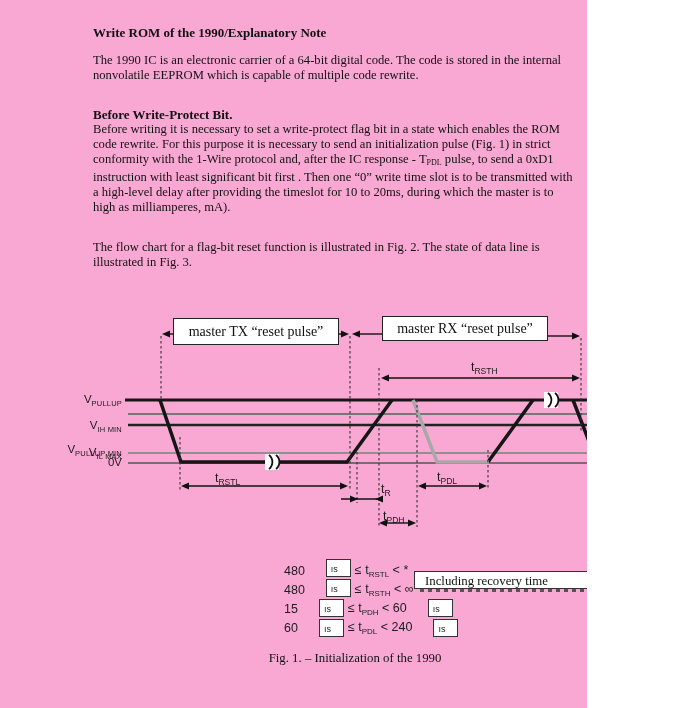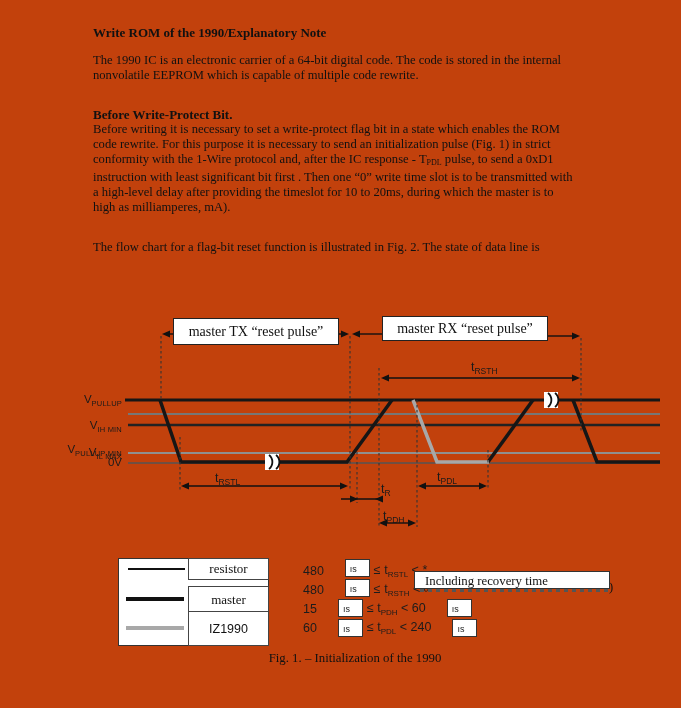--- a/index.html
+++ b/index.html
@@ -3,21 +3,21 @@
 <meta charset="utf-8">
 <style>
   :root{
     --ink:#161616;
     --gray-wave:#a8a8a8;
     --rail-gray:#909090;
     --rail-mid:#777777;
   }
   html,body{margin:0;padding:0;background:#ffffff;}
   .page{
-    position:relative;width:681px;height:708px;background:#c2410c;overflow:hidden;
+    position:relative;width:587px;height:708px;background:#f9a8d4;overflow:hidden;
     font-family:"Liberation Serif", serif;color:#111;
   }
   
   .textblock{position:absolute;left:93px;width:502px;}
   .doc-line{font-size:12.6px;line-height:15.1px;white-space:nowrap;}
   .doc-title{font-weight:bold;font-size:13px;}
   .doc-heading{font-weight:bold;font-size:13px;}
   .subsc{font-size:8px;vertical-align:-2px;}
   svg.diagram{position:absolute;left:0;top:0;z-index:1;}
   .lbl{position:absolute;z-index:2;font-family:"Liberation Sans", sans-serif;color:#1a1a1a;}
@@ -34,21 +34,21 @@
   .legend{position:absolute;left:118px;top:558px;width:149px;height:86px;border:1.5px solid #333;z-index:2;background:#fff;}
   .leg-line{position:absolute;}
   .leg-box{
     position:absolute;left:69px;width:79px;border:1.2px solid #444;background:#fff;
     display:flex;align-items:center;justify-content:center;font-size:13px;
   }
   .leg-serif{font-family:"Liberation Serif", serif;}
   .leg-sans{font-family:"Liberation Sans", sans-serif;font-size:12.5px;}
   
   .c-row{
-    position:absolute;left:303px;height:20px;z-index:3;
+    position:absolute;left:284px;height:20px;z-index:3;
     display:flex;align-items:center;gap:4px;
     font-family:"Liberation Sans", sans-serif;font-size:12.5px;color:#1c1c1c;white-space:nowrap;
   }
   .unit-box{
     position:relative;width:25px;height:18px;background:#fff;border:1.5px solid #333;
     display:flex;align-items:flex-end;padding:0 0 2px 4px;box-sizing:border-box;
     font-size:9px;line-height:9px;color:#222;margin-left:17px;
   }
   .c-row.r1 .unit-box{top:-3px;}
   .c-row.r2 .unit-box{top:-2px;}
@@ -93,20 +93,21 @@
     <div class="doc-line">Before writing it is necessary to set a write-protect flag bit in a state which enables the ROM</div>
     <div class="doc-line">code rewrite. For this purpose it is necessary to send an initialization pulse (Fig. 1) in strict</div>
     <div class="doc-line"><span>conformity with the 1-Wire protocol and, after the IC response - T</span><span class="subsc">PDL</span><span> pulse, to send a 0xD1</span></div>
     <div class="doc-line">instruction with least significant bit first . Then one “0” write time slot  is to be transmitted with</div>
     <div class="doc-line">a high-level delay after providing the timeslot for 10 to 20ms, during which the master is to</div>
     <div class="doc-line">high as milliamperes, mA).</div>
   </div>
 
   <div class="textblock" style="top:240px;">
     <div class="doc-line">The flow chart for a  flag-bit reset function is illustrated in Fig. 2. The state of data line is</div>
+    <div class="doc-line">illustrated in Fig. 3.</div>
   </div>
 
   <svg class="diagram" width="681" height="708" viewBox="0 0 681 708">
 
     <g>
       <line x1="125" y1="400" x2="660" y2="400" stroke="var(--ink)" stroke-width="3"></line>
       <line x1="128" y1="414" x2="660" y2="414" stroke="var(--rail-mid)" stroke-width="1.8"></line>
       <line x1="128" y1="425" x2="660" y2="425" stroke="#222" stroke-width="2.4"></line>
       <line x1="128" y1="453" x2="660" y2="453" stroke="var(--rail-gray)" stroke-width="2"></line>
       <line x1="128" y1="463" x2="660" y2="463" stroke="#555" stroke-width="1.4"></line>
@@ -179,28 +180,20 @@
   <div class="lbl rail-lbl" style="left:40px;top:419px;"><span>V</span><span class="rsub">IH MIN</span></div>
   <div class="lbl rail-lbl" style="left:40px;top:446px;"><span>V</span><span class="rsub">IL MAX</span></div>
   <div class="lbl rail-lbl" style="left:40px;top:456px;"><span>0V</span><span class="rsub"></span></div>
 
   <div class="lbl t-lbl" style="left:471px;top:360px;"><span>t</span><span class="rsub">RSTH</span></div>
   <div class="lbl t-lbl" style="left:215px;top:471px;"><span>t</span><span class="rsub">RSTL</span></div>
   <div class="lbl t-lbl" style="left:381px;top:482px;"><span>t</span><span class="rsub">R</span></div>
   <div class="lbl t-lbl" style="left:383px;top:509px;"><span>t</span><span class="rsub">PDH</span></div>
   <div class="lbl t-lbl" style="left:437px;top:470px;"><span>t</span><span class="rsub">PDL</span></div>
 
-  <div class="legend">
-    <div class="leg-line" style="left:9px;top:9px;width:57px;height:2px;background:#111;"></div>
-    <div class="leg-line" style="left:7px;top:38px;width:58px;height:4px;background:#111;"></div>
-    <div class="leg-line" style="left:7px;top:67px;width:58px;height:4px;background:var(--gray-wave);"></div>
-    <div class="leg-box leg-serif" style="top:-1px;height:20px;">resistor</div>
-    <div class="leg-box leg-serif" style="top:27px;height:26px;">master</div>
-    <div class="leg-box leg-sans" style="top:52px;height:33px;">IZ1990</div>
-  </div>
 
   <div class="c-row r1" style="top:561px;">
     <span>480</span>
     <span class="unit-box">
         <span>ıs</span>
       </span>
     <span><span>≤ t</span><span class="c-sub">RSTL</span> <span>&lt; *</span></span>
   </div>
   <div class="c-row r2" style="top:580px;">
     <span>480</span>

